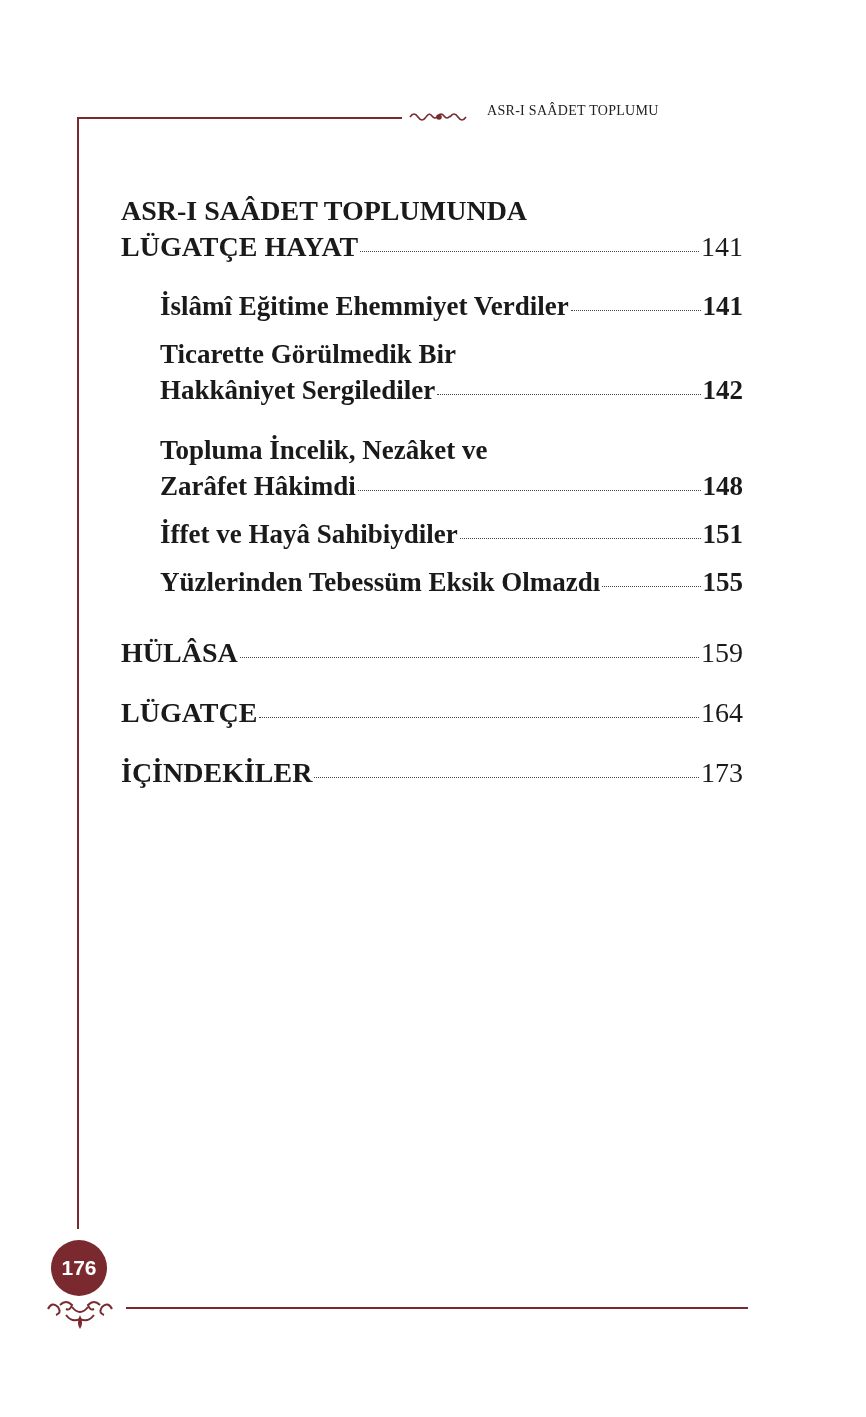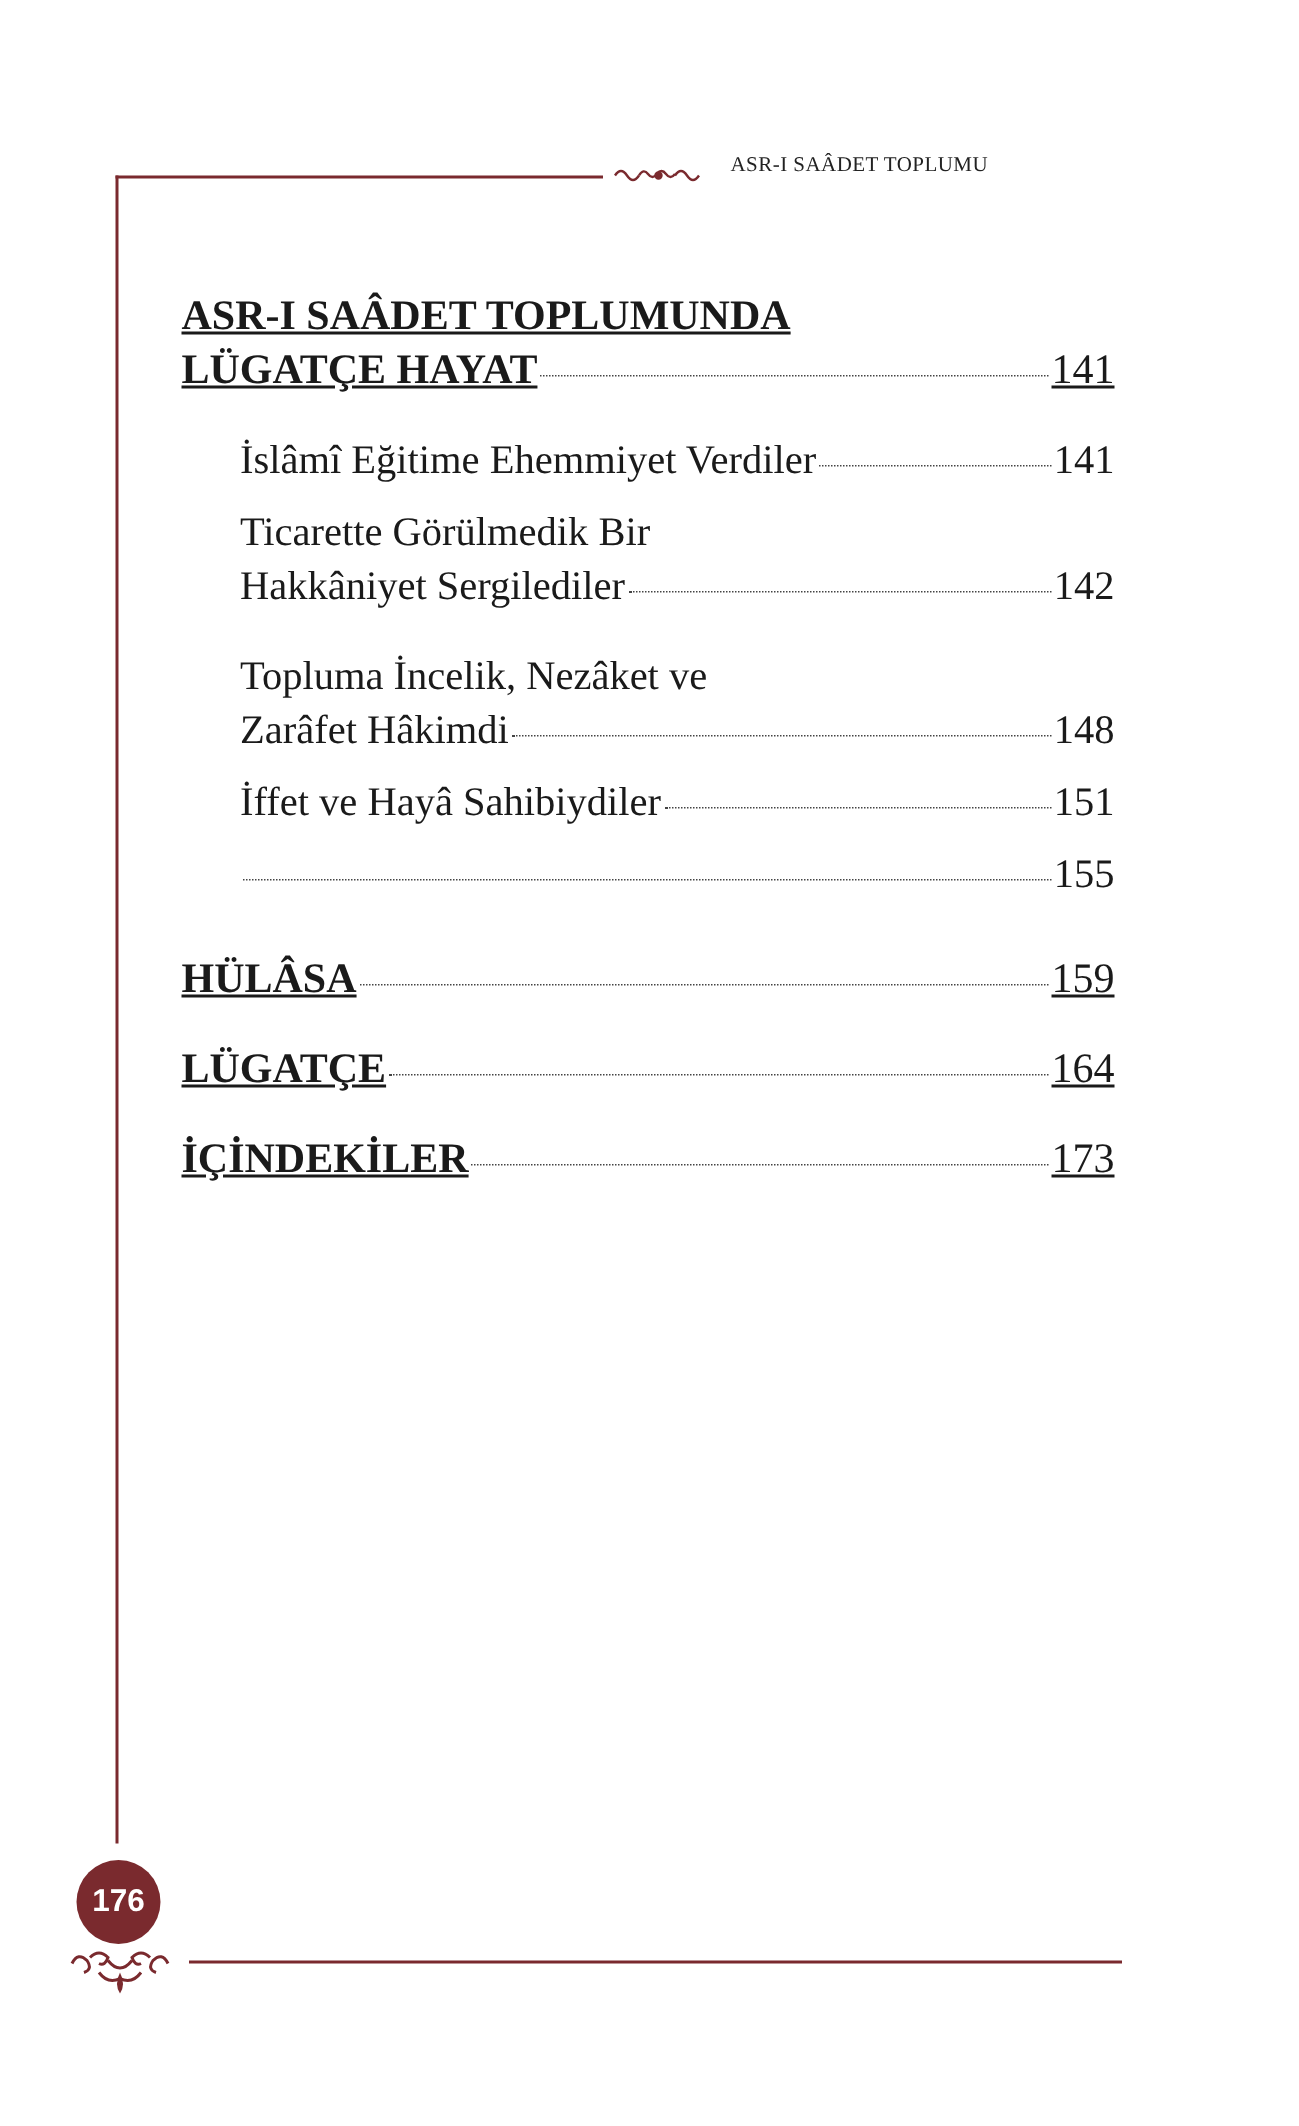--- a/index.html
+++ b/index.html
@@ -9,26 +9,26 @@
   .topline { position:absolute; left:77px; top:117px; width:325px; height:2px; background:#7a2a2e; }
   .ornament-top { position:absolute; left:408px; top:108px; width:62px; height:18px; }
   .running-head { position:absolute; left:487px; top:103px; font-size:14px; letter-spacing:0.3px; color:#222; }
   .bottomline { position:absolute; left:126px; top:1307px; width:622px; height:2px; background:#7a2a2e; }
   .page-circle { position:absolute; left:51px; top:1240px; width:56px; height:56px; border-radius:50%;
                  background:#7a2a2e; color:#fff; font-family:"Liberation Sans","DejaVu Sans",sans-serif;
                  font-weight:bold; font-size:21px; display:flex; align-items:center; justify-content:center; }
   .ornament-bottom { position:absolute; left:44px; top:1297px; width:72px; height:34px; }
 
   .toc { position:absolute; left:121px; top:193px; width:622px; }
-  .entry { position:relative; }
+  .entry { position:relative;font-weight:bold; }
   .line { display:flex; align-items:baseline; }
   .line .t { white-space:nowrap; }
   .line .dots { flex:1; border-bottom:1px dotted #444; margin:0 2px; transform:translateY(-4px); min-width:10px; }
   .line .p { white-space:nowrap; }
-  .main { font-weight:bold; font-size:28px; line-height:36px;text-decoration:underline; }
+  .main { font-weight:bold; font-size:28px; line-height:36px; }
   .main .p { font-weight:normal; }
   .sub { font-size:27px; line-height:36px; padding-left:39px; }
 </style>
 </head>
 <body>
 
 <div class="vline"></div>
 <div class="topline"></div>
 
 <svg class="ornament-top" viewBox="0 0 62 18">
@@ -93,20 +93,21 @@
     <div class="line">
       <span class="t">İffet ve Hayâ Sahibiydiler</span>
       <span class="dots"></span>
       <span class="p">151</span>
     </div>
   </div>
 
   <div style="height:12px"></div>
   <div class="entry sub">
     <div class="line">
+      <span class="t">Yüzlerinden Tebessüm Eksik Olmazdı</span>
       <span class="dots"></span>
       <span class="p">155</span>
     </div>
   </div>
 
   <div style="height:35px"></div>
   <div class="entry main">
     <div class="line">
       <span class="t">HÜLÂSA</span>
       <span class="dots"></span>

